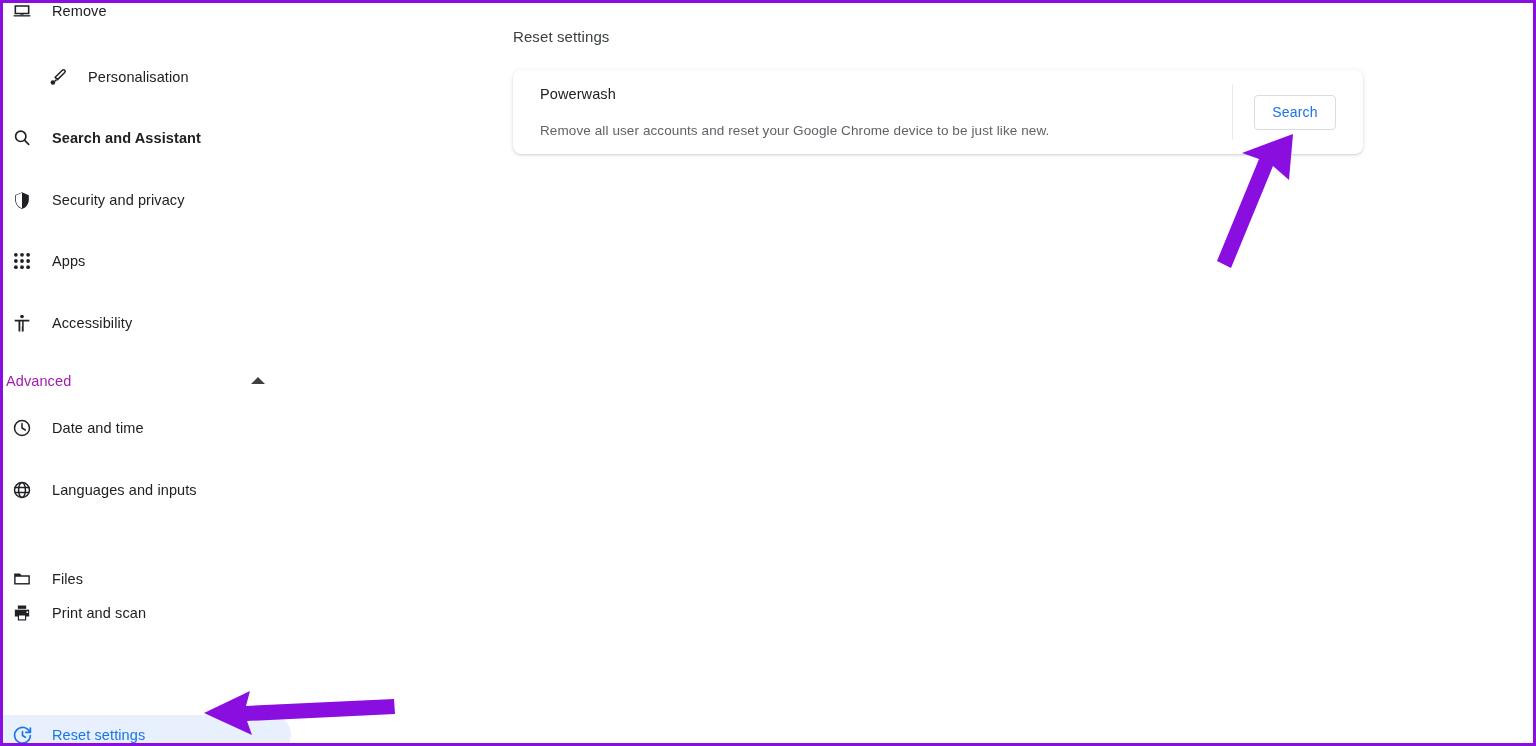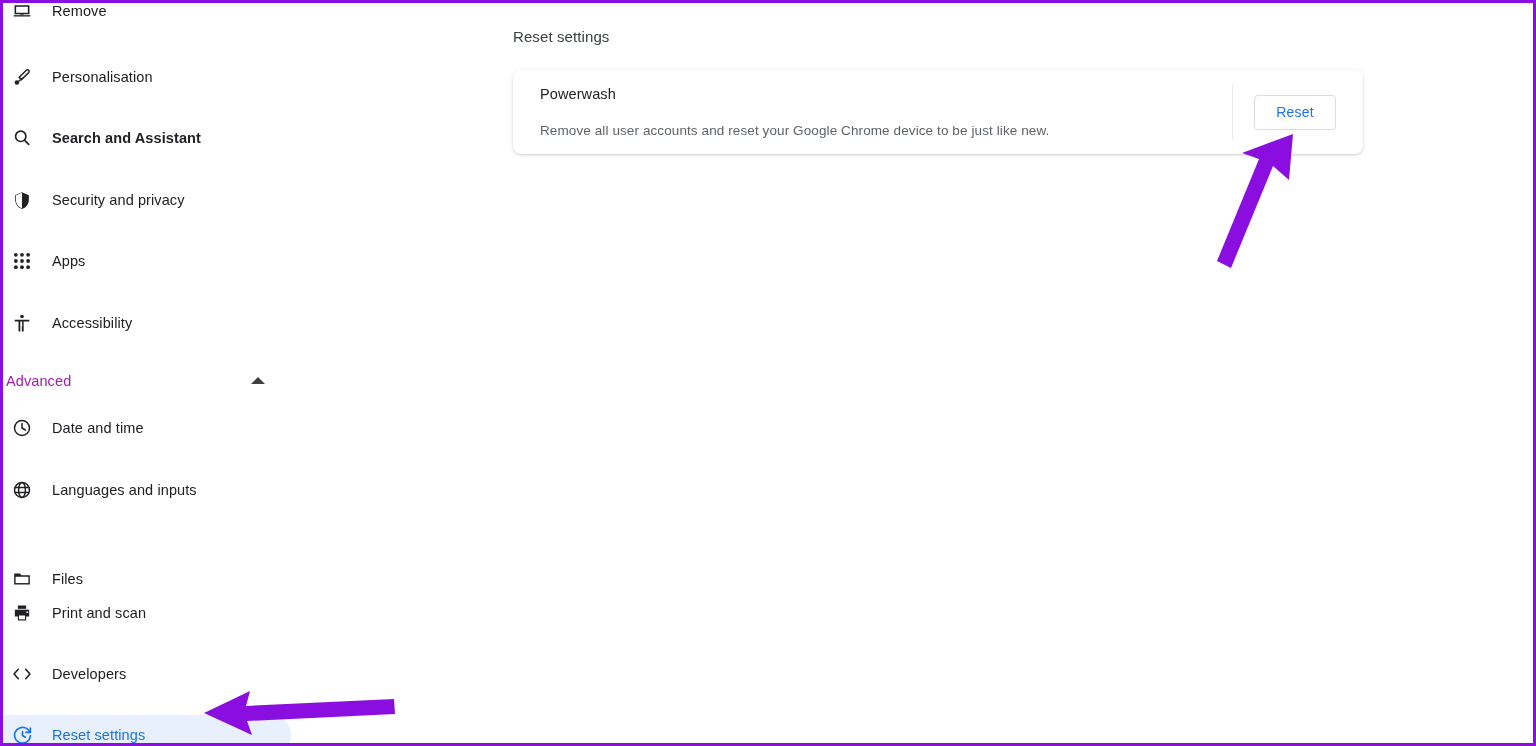--- a/index.html
+++ b/index.html
@@ -176,21 +176,21 @@
       <span class="nav-icon">
         <svg width="20" height="20" viewBox="0 0 24 24" fill="currentColor">
           <path d="M4 6h16v9H4z" fill="none" stroke="currentColor" stroke-width="1.9"></path>
           <path d="M2 17h20v1.6H2z"></path>
           <path d="M10 16h4v1h-4z"></path>
         </svg>
       </span>
       <span class="nav-label">Remove</span>
     </div>
 
-    <div class="nav-item" style="top:54px;">
+    <div class="nav-item" style="top:54px;padding-left:36px;">
       <span class="nav-icon">
         <svg width="21" height="21" viewBox="0 0 24 24" fill="currentColor">
           <path d="M19.1 3.6a1.9 1.9 0 0 0-2.7 0L8.2 11.8l2.6 2.6 8.3-8.2a1.9 1.9 0 0 0 0-2.6z" fill="none" stroke="currentColor" stroke-width="1.7"></path>
           <circle cx="5.6" cy="17.6" r="2.6"></circle>
           <path d="M7.3 15.8l1.3-1.8 1.6 1.6-1.7 1.3z"></path>
         </svg>
       </span>
       <span class="nav-label">Personalisation</span>
     </div>
 
@@ -283,29 +283,20 @@
           <path d="M7 3h10v4H7z"></path>
           <path d="M3.4 8h17.2v8.2H3.4z"></path>
           <path d="M7 13.6h10V21H7z"></path>
           <path d="M8.4 15h7.2v4.6H8.4z" fill="#ffffff"></path>
           <circle cx="18.4" cy="11" r="1.1" fill="#ffffff"></circle>
         </svg>
       </span>
       <span class="nav-label">Print and scan</span>
     </div>
 
-    <div class="nav-item" style="top:651px;">
-      <span class="nav-icon">
-        <svg width="22" height="18" viewBox="0 0 26 20" fill="none" stroke="currentColor" stroke-width="1.9" stroke-linecap="round" stroke-linejoin="round">
-          <path d="M8.6 4.4L3.6 10l5 5.6"></path>
-          <path d="M17.4 4.4L22.4 10l-5 5.6"></path>
-        </svg>
-      </span>
-      <span class="nav-label">Developers</span>
-    </div>
 
     <div class="nav-item selected" style="top:712px;">
       <span class="nav-icon">
         <svg width="21" height="21" viewBox="0 0 24 24" fill="none" stroke="currentColor" stroke-width="1.9">
           <path d="M20.3 8.2A9 9 0 1 0 21 12" stroke-linecap="round"></path>
           <path d="M21 3.4v5.1h-5.1" stroke-linecap="round" stroke-linejoin="round"></path>
           <path d="M12 7.6V12l3.3 2" stroke-linecap="round"></path>
         </svg>
       </span>
       <span class="nav-label">Reset settings</span>
@@ -314,21 +305,21 @@
 
   <main id="main">
     <div id="main-title">Reset settings</div>
 
     <section id="card">
       <div id="card-text">
         <div id="card-title">Powerwash</div>
         <div id="card-desc">Remove all user accounts and reset your Google Chrome device to be just like new.</div>
       </div>
       <div id="card-divider"></div>
-      <button id="reset-button">Reset</button>
+      <button id="reset-button">Search</button>
     </section>
   </main>
 
   <div class="annotation" id="arrow-reset">
     <svg width="115" height="155" viewBox="0 0 115 155">
       <path d="M100 6 L96 52 L80 38 L38 140 L24 133 L66 31 L49 25 Z" fill="#8b0ee0"></path>
     </svg>
   </div>
 
   <div class="annotation" id="arrow-sidebar">

